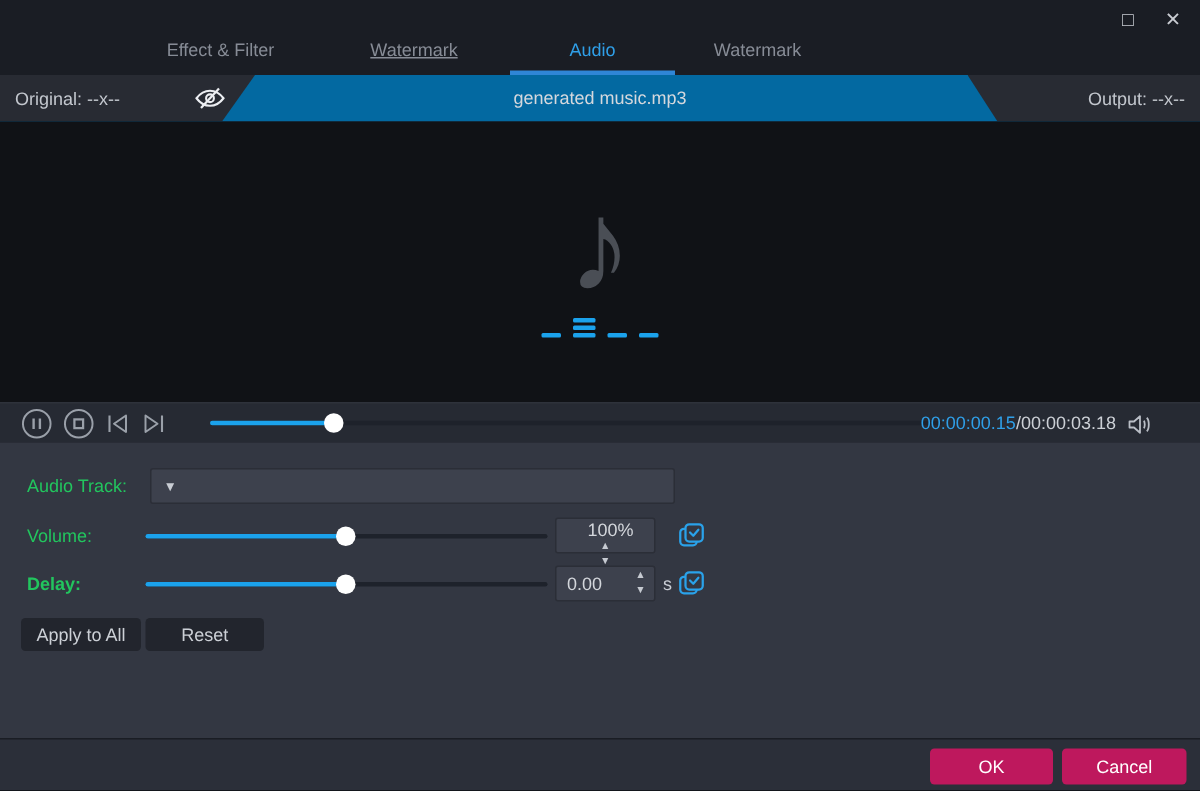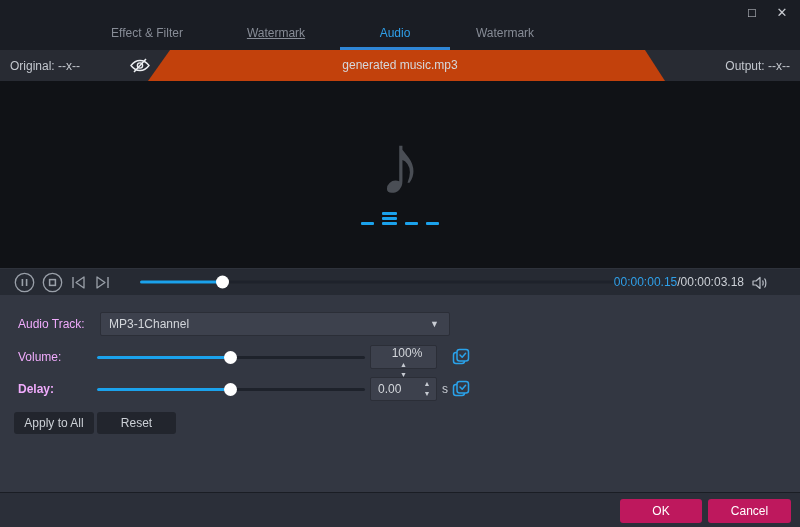--- a/index.html
+++ b/index.html
@@ -15,21 +15,21 @@
   .win-btn { width:20px; height:18px; display:flex; align-items:center; justify-content:center;
              color:#c9ccd2; font-size:13px; cursor:default; }
 
   
   .tabbar { position:absolute; top:20px; left:82px; height:30px; display:flex; }
   .tab { height:30px; line-height:26px; text-align:center; color:#878c96; border-bottom:3px solid transparent; }
   .tab.w130 { width:130px; } .tab.w128 { width:128px;text-decoration:underline; } .tab.w110 { width:110px; }
   .tab.active { color:#2f9fe8; border-bottom-color:#2f86d6; }
 
   
-  .filebar { position:absolute; top:50px; left:0; width:800px; height:31px; background:#c2410c; }
+  .filebar { position:absolute; top:50px; left:0; width:800px; height:31px; background:#0369a1; }
   .file-tab-left { position:absolute; left:0; top:0; width:170px; height:31px; background:#282b33;
     clip-path:polygon(0 0, 100% 0, calc(100% - 22px) 100%, 0 100%);
     display:flex; align-items:center; padding-left:10px; color:#c3c7ce; }
   .file-tab-right { position:absolute; right:0; top:0; width:155px; height:31px; background:#282b33;
     clip-path:polygon(0 0, 100% 0, 100% 100%, 20px 100%);
     display:flex; align-items:center; justify-content:flex-end; padding-right:10px; color:#c3c7ce; }
   .eye-btn { position:absolute; left:126px; top:6px; width:28px; height:19px;
     display:flex; align-items:center; justify-content:center; }
   .filename { position:absolute; left:0; right:0; top:0; height:31px; line-height:31px;
     text-align:center; color:#d5d8dd; pointer-events:none; }
@@ -54,21 +54,21 @@
   .slider-thumb { position:absolute; right:-6px; top:-5px; width:13px; height:13px;
     border-radius:50%; background:#ffffff; }
   .time { position:absolute; right:56px; top:0; height:27px; line-height:27px; white-space:nowrap; }
   .time .cur { color:#2f9fe8;margin-top:25px; }
   .time .sep, .time .tot { color:#ccd0d6; }
   .speaker-btn { position:absolute; right:32px; top:5px; width:18px; height:17px;
     display:flex; align-items:center; justify-content:center; }
 
   
   .settings { position:absolute; top:295px; left:0; width:800px; height:197px; background:#333742; }
-  .s-label { position:absolute; left:18px; height:24px; line-height:24px; color:#f0abfc; }
+  .s-label { position:absolute; left:18px; height:24px; line-height:24px; color:#22c55e; }
   .row1 { top:17px; } .row2 { top:50px; } .row3 { top:82px;font-weight:bold; }
   .dropdown { position:absolute; left:100px; top:17px; width:350px; height:24px;
     background:#3d414d; border:1px solid #2b2e37; border-radius:2px;
     display:flex; align-items:center; padding:0 10px 0 8px; color:#d3d6db; }
   .dropdown .dd-value { flex:1; }
   .dd-caret { font-size:9px; color:#c9cdd4; }
   .ctl-slider-wrap { position:absolute; left:0; top:50px; width:365px; height:24px; }
   .ctl-slider-wrap.r3 { top:82px; }
   .ctl-slider-inner { position:absolute; left:97px; top:6px; width:268px; height:13px; }
   .spinner { position:absolute; left:370px; width:67px; height:24px;
@@ -190,21 +190,20 @@
         <path d="M11.5 5.5 C12.4 6.4, 12.4 9.6, 11.5 10.5" fill="none" stroke="#b9bec6" stroke-width="1.2"></path>
         <path d="M13.5 3.5 C15.3 5, 15.3 11, 13.5 12.5" fill="none" stroke="#b9bec6" stroke-width="1.2"></path>
       </svg>
     </div>
   </div>
 
   <div class="settings">
 
     <div class="s-label row1">Audio Track:</div>
     <div class="dropdown">
-      <span class="dd-value">MP3-1Channel</span>
       <span class="dd-caret">▼</span>
     </div>
 
     <div class="s-label row2">Volume:</div>
     <div class="ctl-slider-wrap">
       <div class="ctl-slider-inner">
         <div class="slider-track">
           <div class="slider-fill" style="width: 50%;">
             <div class="slider-thumb"></div>
           </div>

